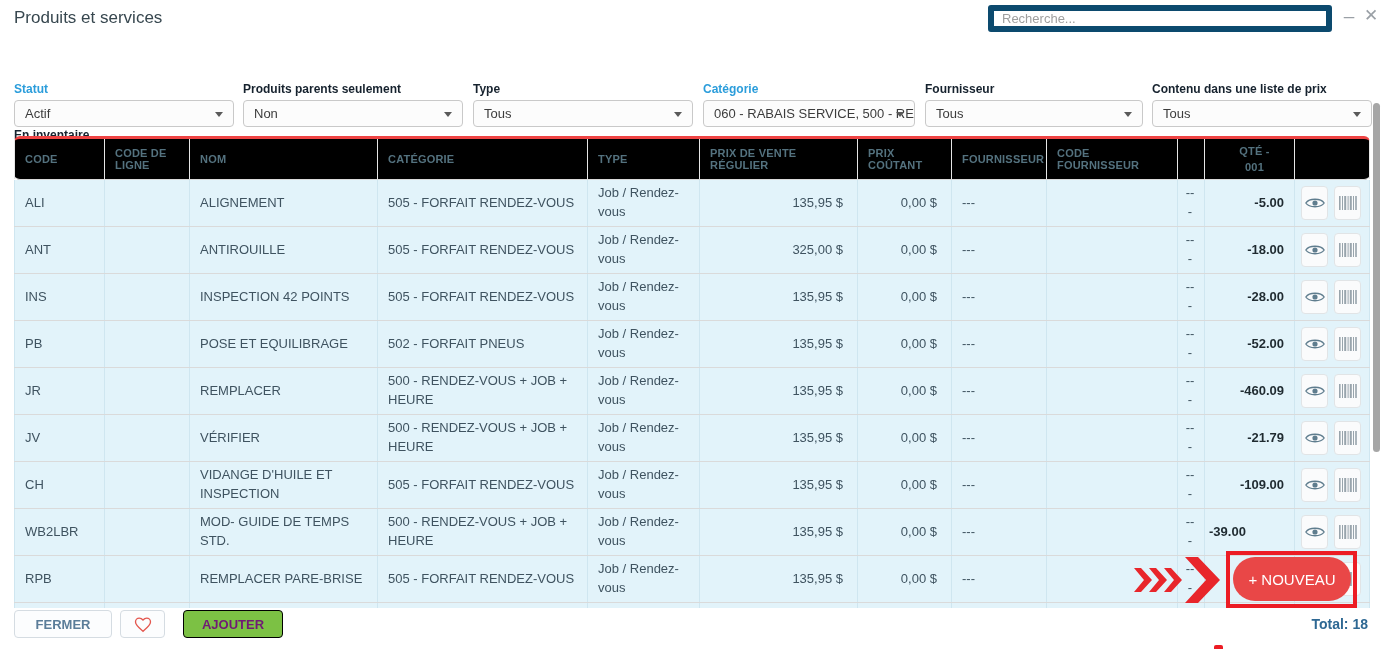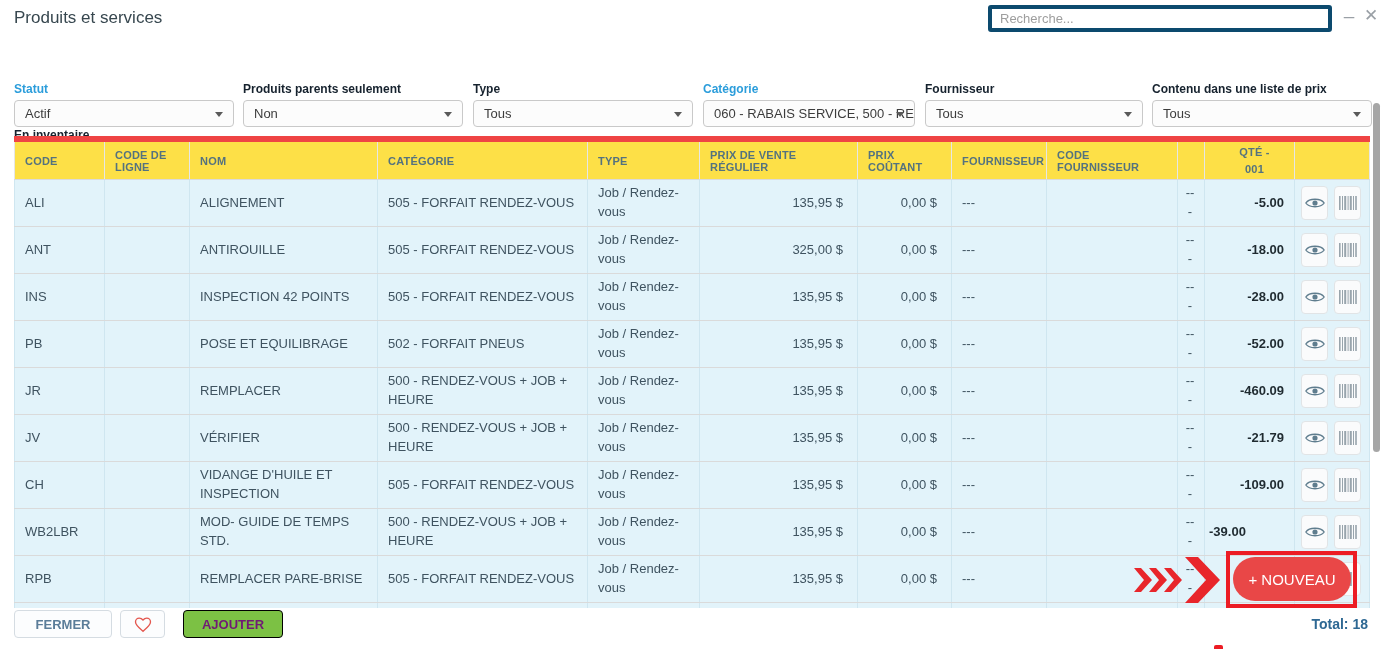--- a/index.html
+++ b/index.html
@@ -4,21 +4,21 @@
 <style>
   * { margin:0; padding:0; box-sizing:border-box; }
   html,body { width:1382px; height:649px; }
   body {
     position:relative; overflow:hidden; background:#ffffff;
     font-family:"Liberation Sans", sans-serif; color:#3f5360;
   }
   
   .title { position:absolute; left:14px; top:8px; font-size:17px; color:#37474f; }
   .search { position:absolute; left:988px; top:5px; width:344px; height:27px;
-    border:4px solid #0c4a6e; border-radius:3px; padding:0 8px; font-size:13px;
+    border:6px solid #0c4a6e; border-radius:3px; padding:0 8px; font-size:13px;
     color:#444; outline:none; font-family:"Liberation Sans", sans-serif; }
   .search::placeholder { color:#9e9e9e; }
   .win-ic { position:absolute; top:4px; width:22px; height:24px; color:#9aa0a6;
     font-size:19px; line-height:24px; text-align:center; cursor:pointer; }
   .min { left:1338px; }  .cls { left:1360px; font-size:17px; }
   
   .flt { position:absolute; }
   .flt label { display:block; font-size:12px; font-weight:bold; color:#16222e; margin-bottom:4px;margin-top:42px; }
   .flt label.blue { color:#2b9ddb; }
   .sel { position:relative; height:27px; background:#fcfcfc; border:1px solid #c9c9c9;
@@ -28,22 +28,22 @@
     border-top:5px solid #5a5a5a; }
   .f-statut { left:14px;  top:40px; width:220px; }
   .f-parents{ left:243px; top:40px; width:220px; }
   .f-type   { left:473px; top:40px; width:220px; }
   .f-cat    { left:703px; top:40px; width:212px; }
   .f-fourn  { left:925px; top:40px; width:218px; }
   .f-liste  { left:1152px;top:40px; width:220px; }
   .f-inv    { left:14px;  top:86px; width:220px; }
   
   .table-wrap { position:absolute; left:14px; top:136px; width:1356px; height:481px; overflow:hidden; }
-  .thead { display:flex; height:44px; align-items:center; border-top:6px solid #ef4444;
-    border-bottom:1px solid #dadada; background:#fde047; }
+  .thead { display:flex; height:44px; align-items:center; border-top:3px solid #ef4444;
+    border-bottom:1px solid #dadada; background:#000000;border-radius:6px; }
   .thead .c { font-size:11px; font-weight:bold; color:#54727f; letter-spacing:.2px;
     border-right:1px solid #e6e6e6; height:100%; display:flex; align-items:center; }
   .thead .c:first-child { border-left:1px solid #e6e6e6; }
   .thead .qty { justify-content:center; text-align:center; white-space:pre-line; line-height:1.5; padding-right:0; }
   .trow { display:flex; min-height:47px; align-items:stretch; background:#e2f3fa;
     border-bottom:1px solid #dadada; }
   .trow .c { font-size:13px; color:#3f5360; border-right:1px solid #cfe6f0;
     display:flex; align-items:center; line-height:1.45; }
   .trow .c:first-child { border-left:1px solid #cfe6f0; }
   .c { padding:3px 8px 3px 10px; flex:none; }

